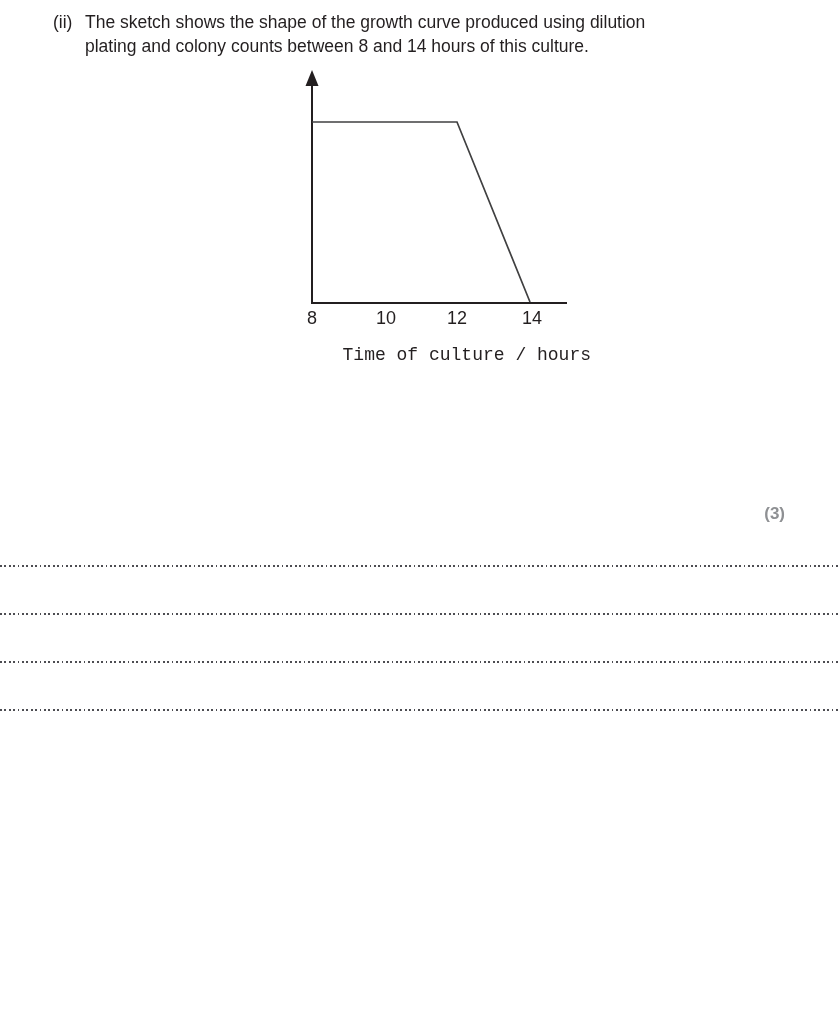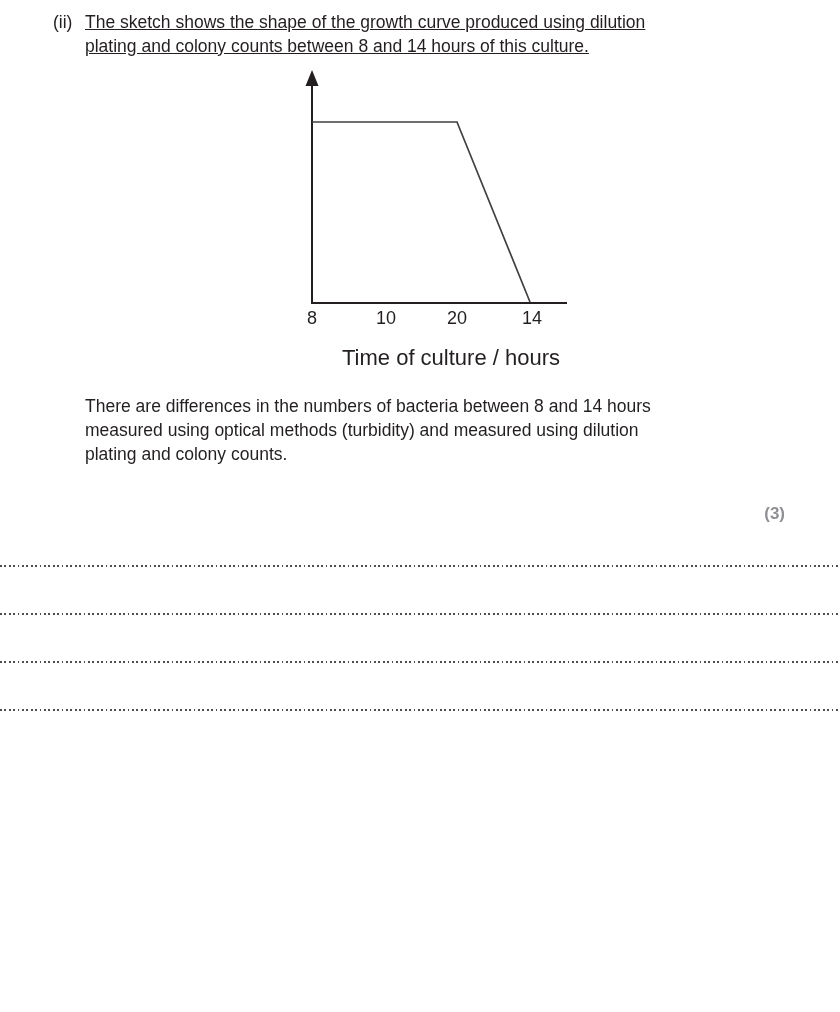--- a/index.html
+++ b/index.html
@@ -10,41 +10,41 @@
     background: #ffffff;
     font-family: "Liberation Sans", sans-serif;
     color: #231f20;
     overflow: hidden;
   }
   .q-header { position: absolute; top: 10px; left: 0; width: 760px; }
   .q-number {
     position: absolute; left: 53px; top: 0;
     font-size: 17.5px; line-height: 24px;
   }
-  .q-text { position: absolute; left: 85px; top: 0; width: 660px; text-decoration: underline; }
+  .q-text { position: absolute; left: 85px; top: 0; width: 660px; }
   .q-line, .p-line { font-size: 17.5px; line-height: 24px; white-space: nowrap; }
 
   .graph { position: absolute; left: 160px; top: 60px; width: 430px; height: 315px; }
   .graph svg { position: absolute; left: 0; top: 0; }
   .y-label {
     position: absolute; left: 8px; top: 31px; width: 130px;
     text-align: center; font-size: 17.5px; line-height: 24px;
   }
   .y-label sub { font-size: 11px; }
   .x-tick {
     position: absolute; top: 248px; width: 44px;
     text-align: center; font-size: 18px;
   }
   .x-tick.t0 { left: 130px; }
   .x-tick.t1 { left: 204px; }
   .x-tick.t2 { left: 275px; }
   .x-tick.t3 { left: 350px; }
   .x-axis-title {
     position: absolute; left: 151px; top: 285px; width: 280px;
-    text-align: center; font-size: 22px;
+    text-align: right; font-size: 18px; font-family: Liberation Mono, monospace;
   }
 
   .para1 { position: absolute; left: 85px; top: 394px; width: 680px; }
   .prompt {
     position: absolute; left: 85px; top: 481px; width: 680px;
     font-size: 17.5px; line-height: 24px; white-space: nowrap;
   }
   .marks {
     position: absolute; left: 660px; top: 504px; width: 125px;
     text-align: right; font-size: 17px; font-weight: bold; color: #8e9093;
@@ -82,30 +82,25 @@
 
       <line x1="152" y1="22" x2="152" y2="243" stroke="#231f20" stroke-width="2"></line>
       <polygon points="152,10 145.5,26 158.5,26" fill="#231f20"></polygon>
 
       <line x1="151" y1="243" x2="407" y2="243" stroke="#231f20" stroke-width="2"></line>
 
       <polyline points="152,62 297,62 370,242" fill="none" stroke="#404041" stroke-width="1.7"></polyline>
     </svg>
     <span class="x-tick t0">8</span>
     <span class="x-tick t1">10</span>
-    <span class="x-tick t2">20</span>
+    <span class="x-tick t2">12</span>
     <span class="x-tick t3">14</span>
     <div class="x-axis-title">Time of culture / hours</div>
   </div>
 
-  <div class="para1">
-    <div class="p-line">There are differences in the numbers of bacteria between 8 and 14 hours</div>
-    <div class="p-line">measured using optical methods (turbidity) and measured using dilution</div>
-    <div class="p-line">plating and colony counts.</div>
-  </div>
 
   <div class="marks">(3)</div>
 
   <div class="ans-line" style="top:565px"></div>
   <div class="ans-line" style="top:613px"></div>
   <div class="ans-line" style="top:661px"></div>
   <div class="ans-line" style="top:709px"></div>
   <div class="ans-line" style="top:756px"></div>
   <div class="ans-line" style="top:804px"></div>
   <div class="ans-line" style="top:852px"></div>

